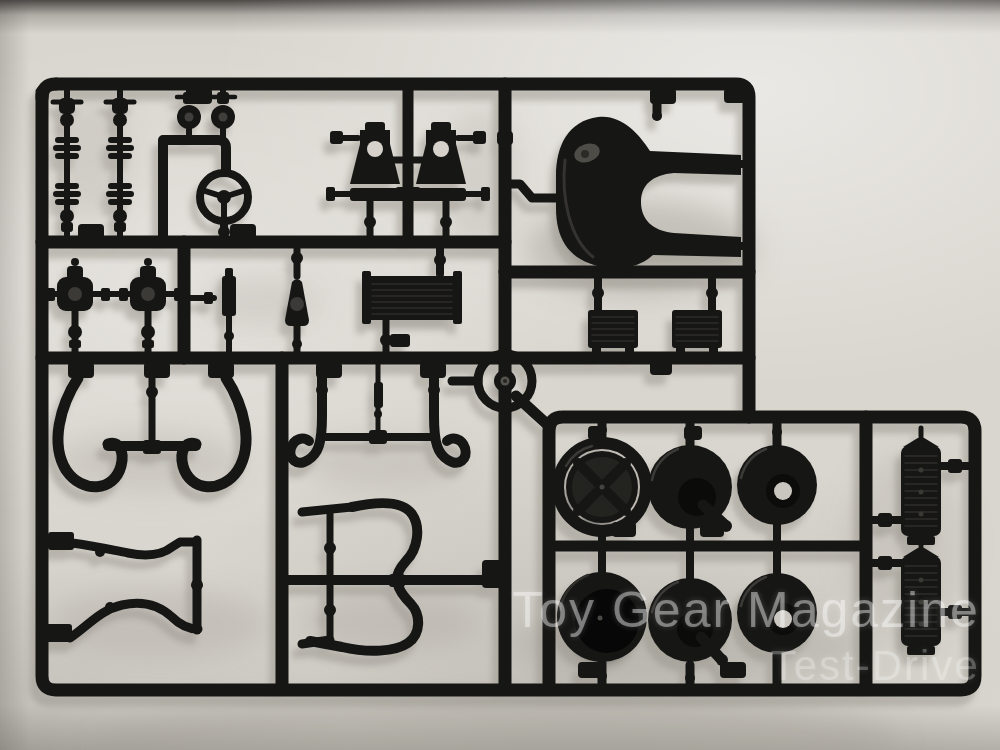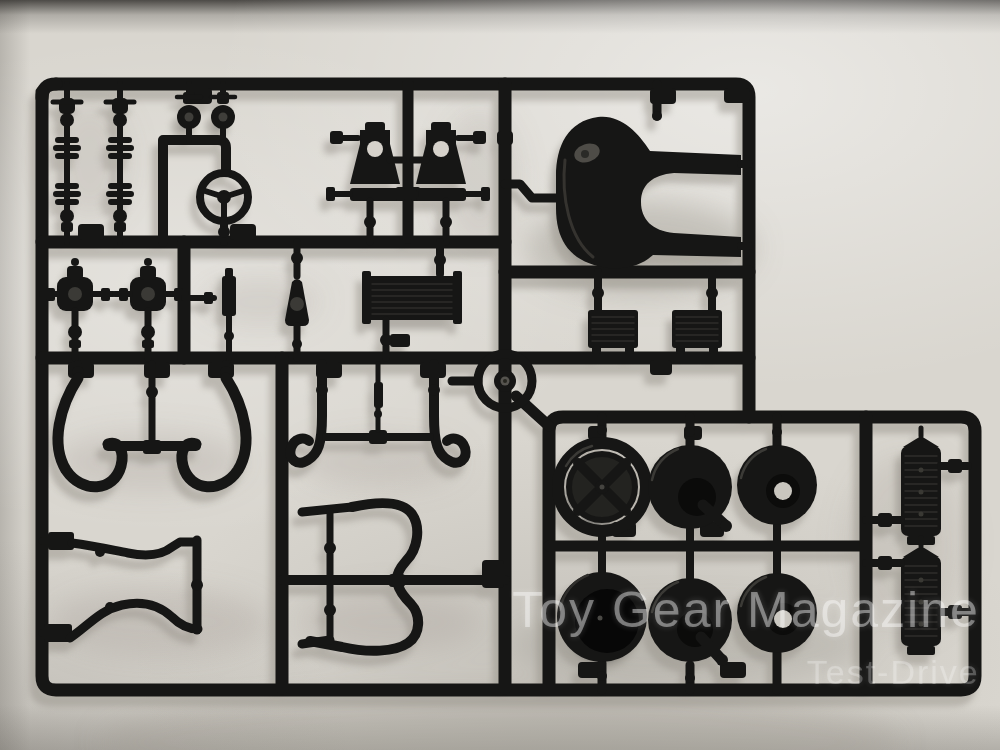--- a/index.html
+++ b/index.html
@@ -18,21 +18,21 @@
   .photo svg{position:absolute;left:0;top:0;}
   .watermark{
     position:absolute;left:746px;top:581px;transform:translateX(-50%);
     text-align:right;white-space:nowrap;pointer-events:none;z-index:5;
   }
   .watermark .wm1{
     font-size:50px;letter-spacing:2px;color:rgba(255,255,255,0.42);
     text-shadow:0 0 6px rgba(255,255,255,0.20);
   }
   .watermark .wm2{
-    font-size:34px;letter-spacing:2px;margin-top:14px;color:rgba(255,255,255,0.26);
+    font-size:42px;letter-spacing:2px;margin-top:3px;color:rgba(255,255,255,0.26);
     text-shadow:0 0 6px rgba(255,255,255,0.15);
   }
 </style>
 </head>
 <body>
 
 <div class="photo">
 <svg width="1000" height="750" viewBox="0 0 1000 750">
   <defs>
     <filter id="softblur" x="-30%" y="-30%" width="160%" height="160%">

